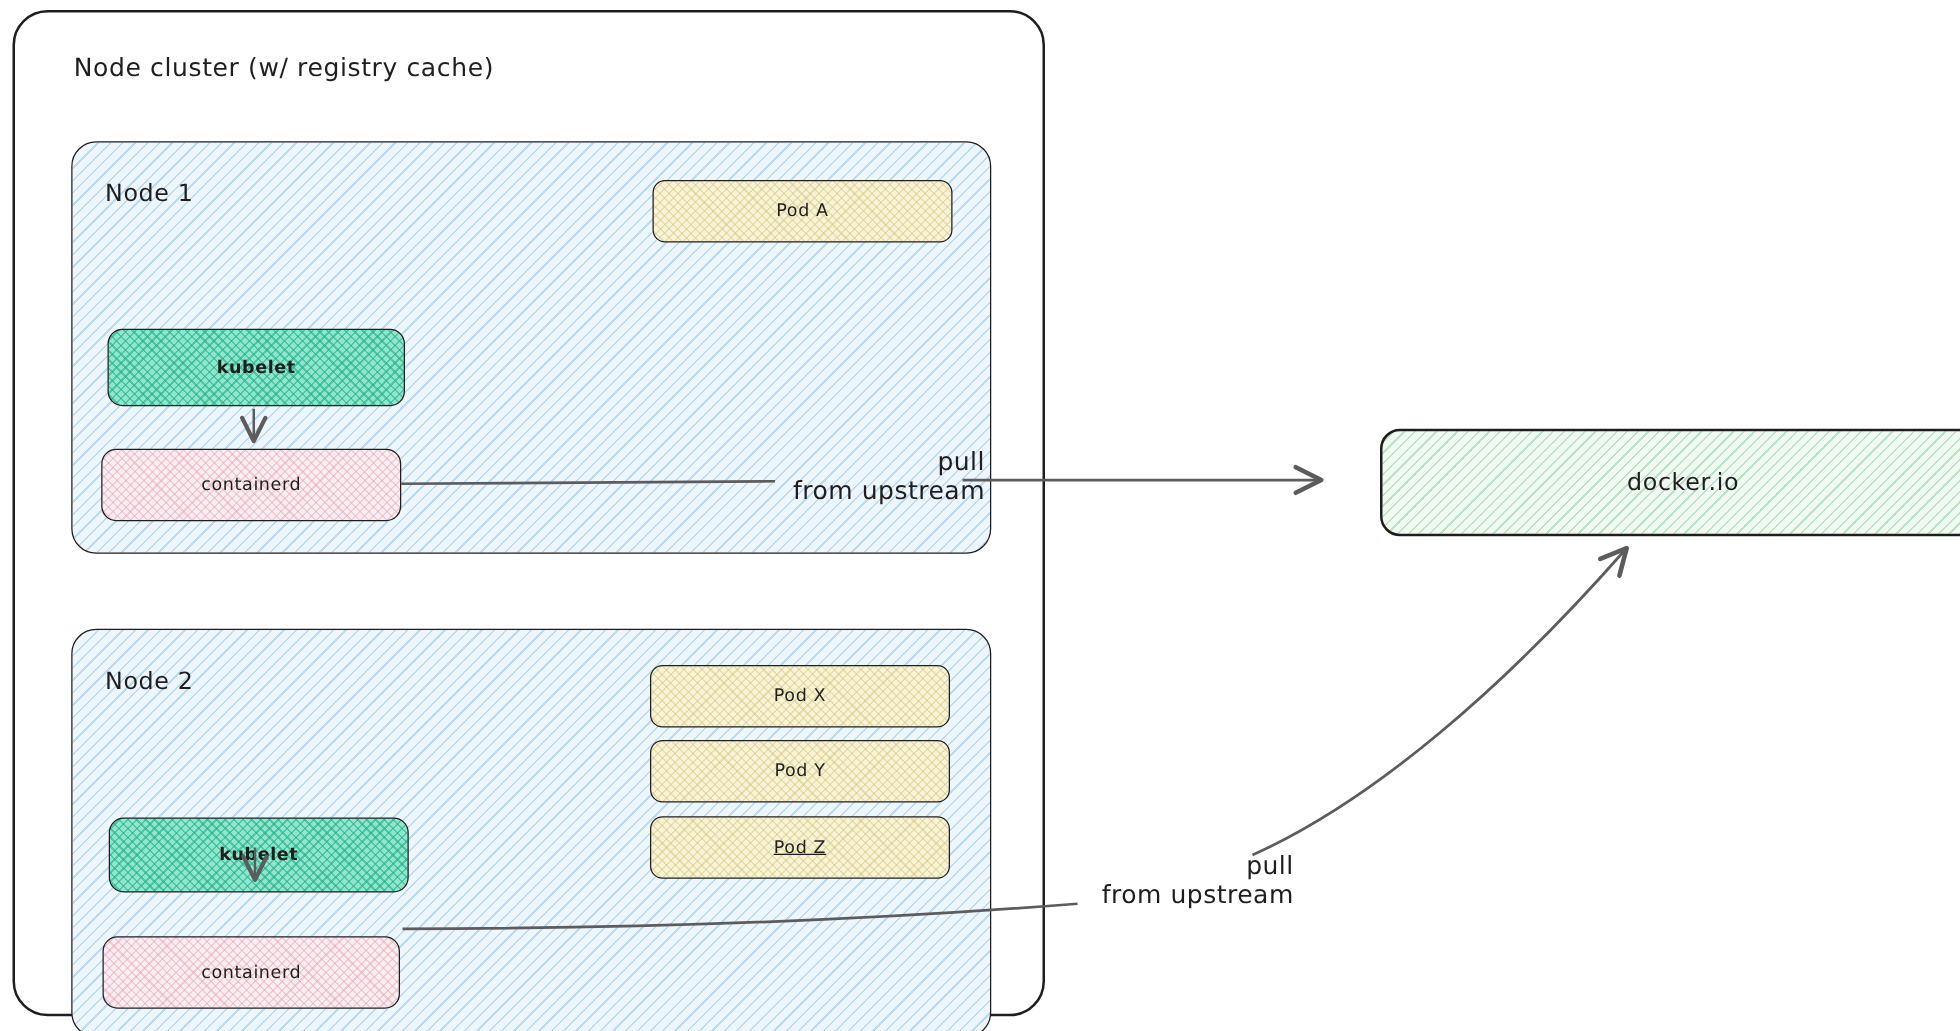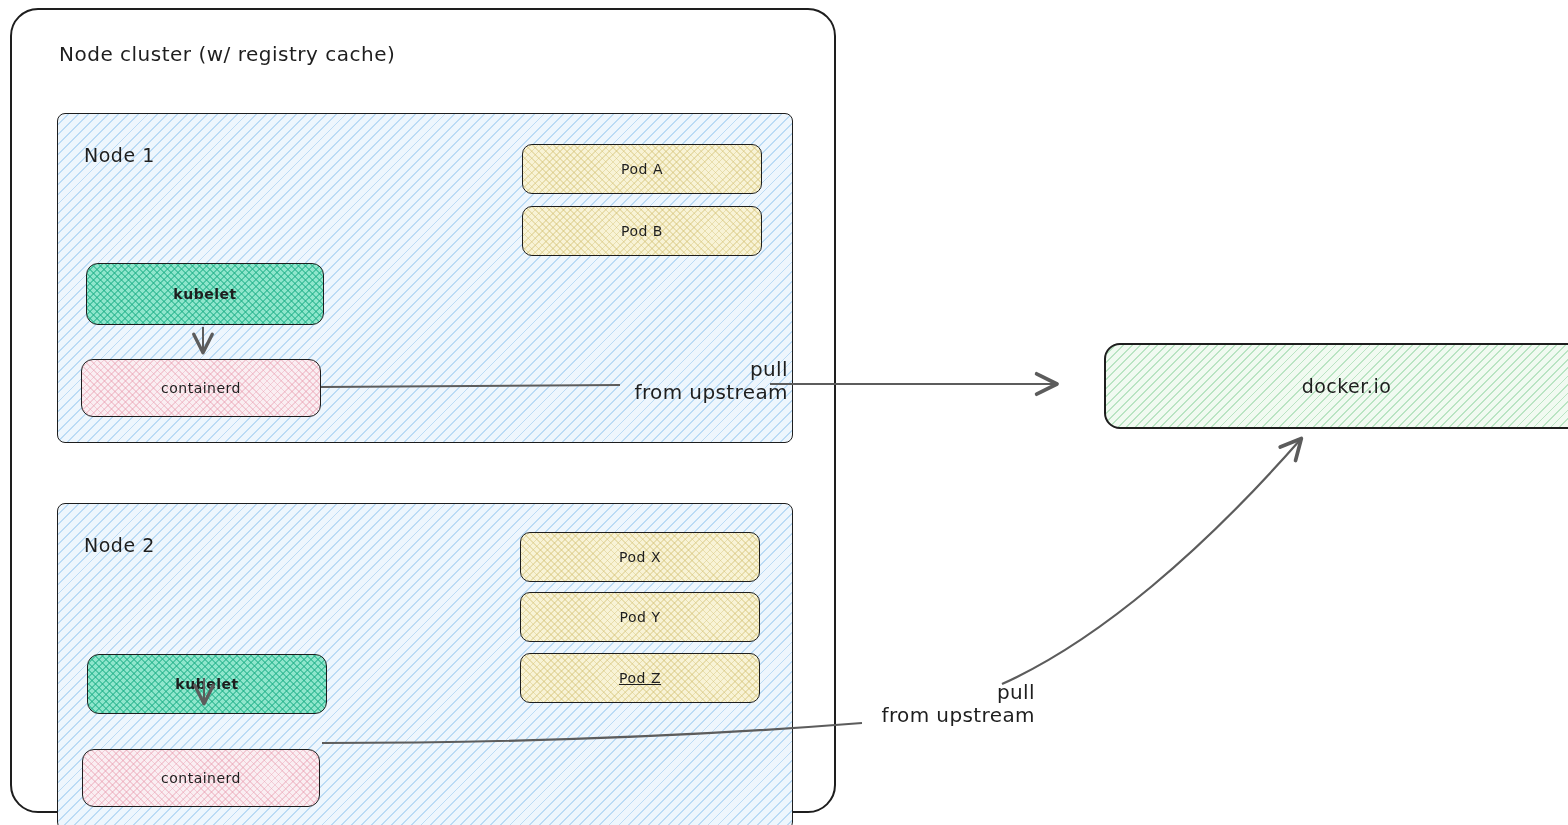--- a/index.html
+++ b/index.html
@@ -8,21 +8,21 @@
     font-family:"DejaVu Sans", sans-serif;color:#1e1e1e;
   }
   .sketch{position:absolute;box-sizing:border-box;border:2px solid #1e1e1e;}
   .cluster{
     left:10px;top:8px;width:826px;height:805px;border-radius:28px;background:#ffffff;
   }
   .cluster-title{
     position:absolute;left:47px;top:32px;font-size:20px;letter-spacing:0.5px;
   }
   .node{
-    width:736px;height:330px;left:57px;border-radius:8px;
+    width:736px;height:330px;left:57px;border-radius:20px;
     background-color:#eef6fd;
     background-image:
       repeating-linear-gradient(135deg, rgba(125,186,235,0.45) 0px, rgba(125,186,235,0.45) 1.3px, transparent 1.3px, transparent 7px);
     border-width:1.8px;
   }
   .node-1{top:113px;}
   .node-2{top:463px;height:327px;margin-top:40px;}
   .node-label{position:absolute;left:26px;top:30px;font-size:19px;letter-spacing:0.5px;}
   .box{
     position:absolute;box-sizing:border-box;border:1.8px solid #1e1e1e;
@@ -78,23 +78,20 @@
     <div class="node-label">Node 1</div>
     <div class="box kubelet" style="left:28px;top:149px;width:238px;height:62px;">
       <span>kubelet</span>
     </div>
     <div class="box containerd" style="left:23px;top:245px;width:240px;height:58px;">
       <span>containerd</span>
     </div>
     <div class="box pod" style="top:30px;">
       <span>Pod A</span>
     </div>
-    <div class="box pod" style="top:92px;">
-      <span>Pod B</span>
-    </div>
   </div>
 
   <div class="sketch node node-2">
     <div class="node-label">Node 2</div>
     <div class="box kubelet" style="left:29px;top:150px;width:240px;height:60px;">
       <span>kubelet</span>
     </div>
     <div class="box containerd" style="left:24px;top:245px;width:238px;height:58px;">
       <span>containerd</span>
     </div>

